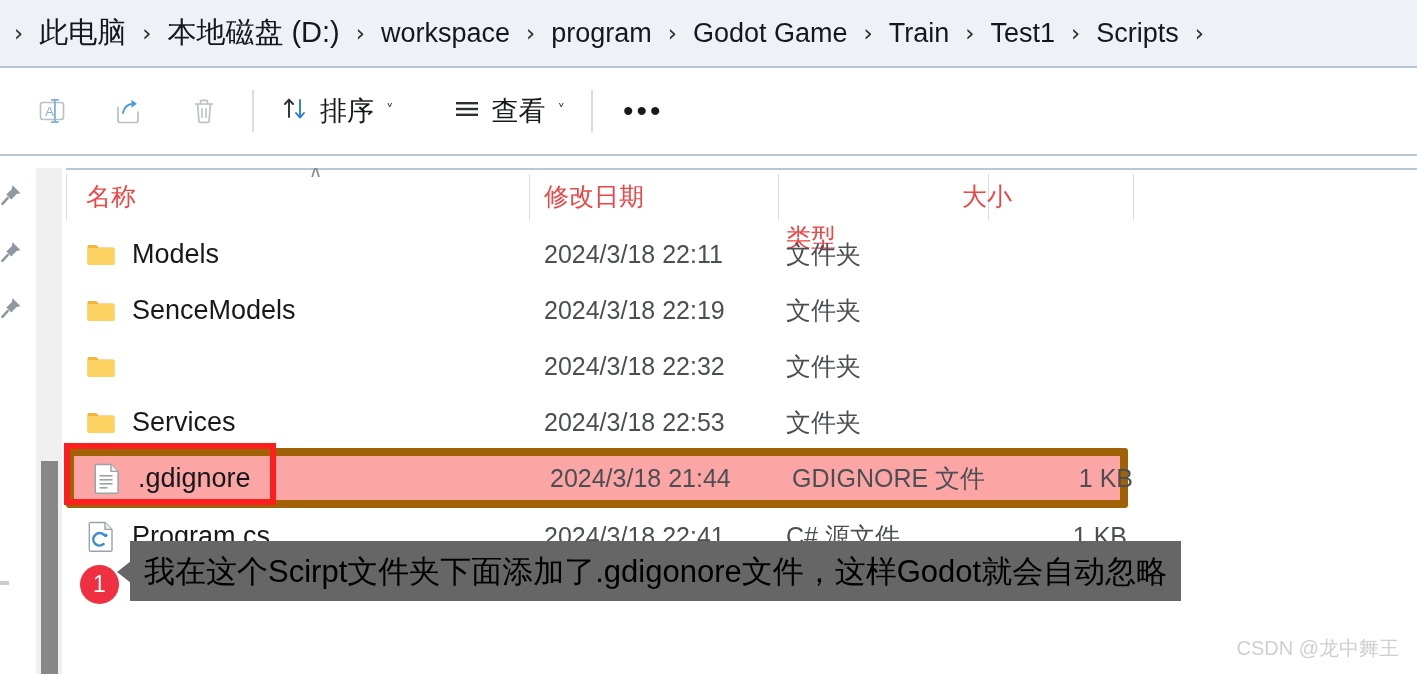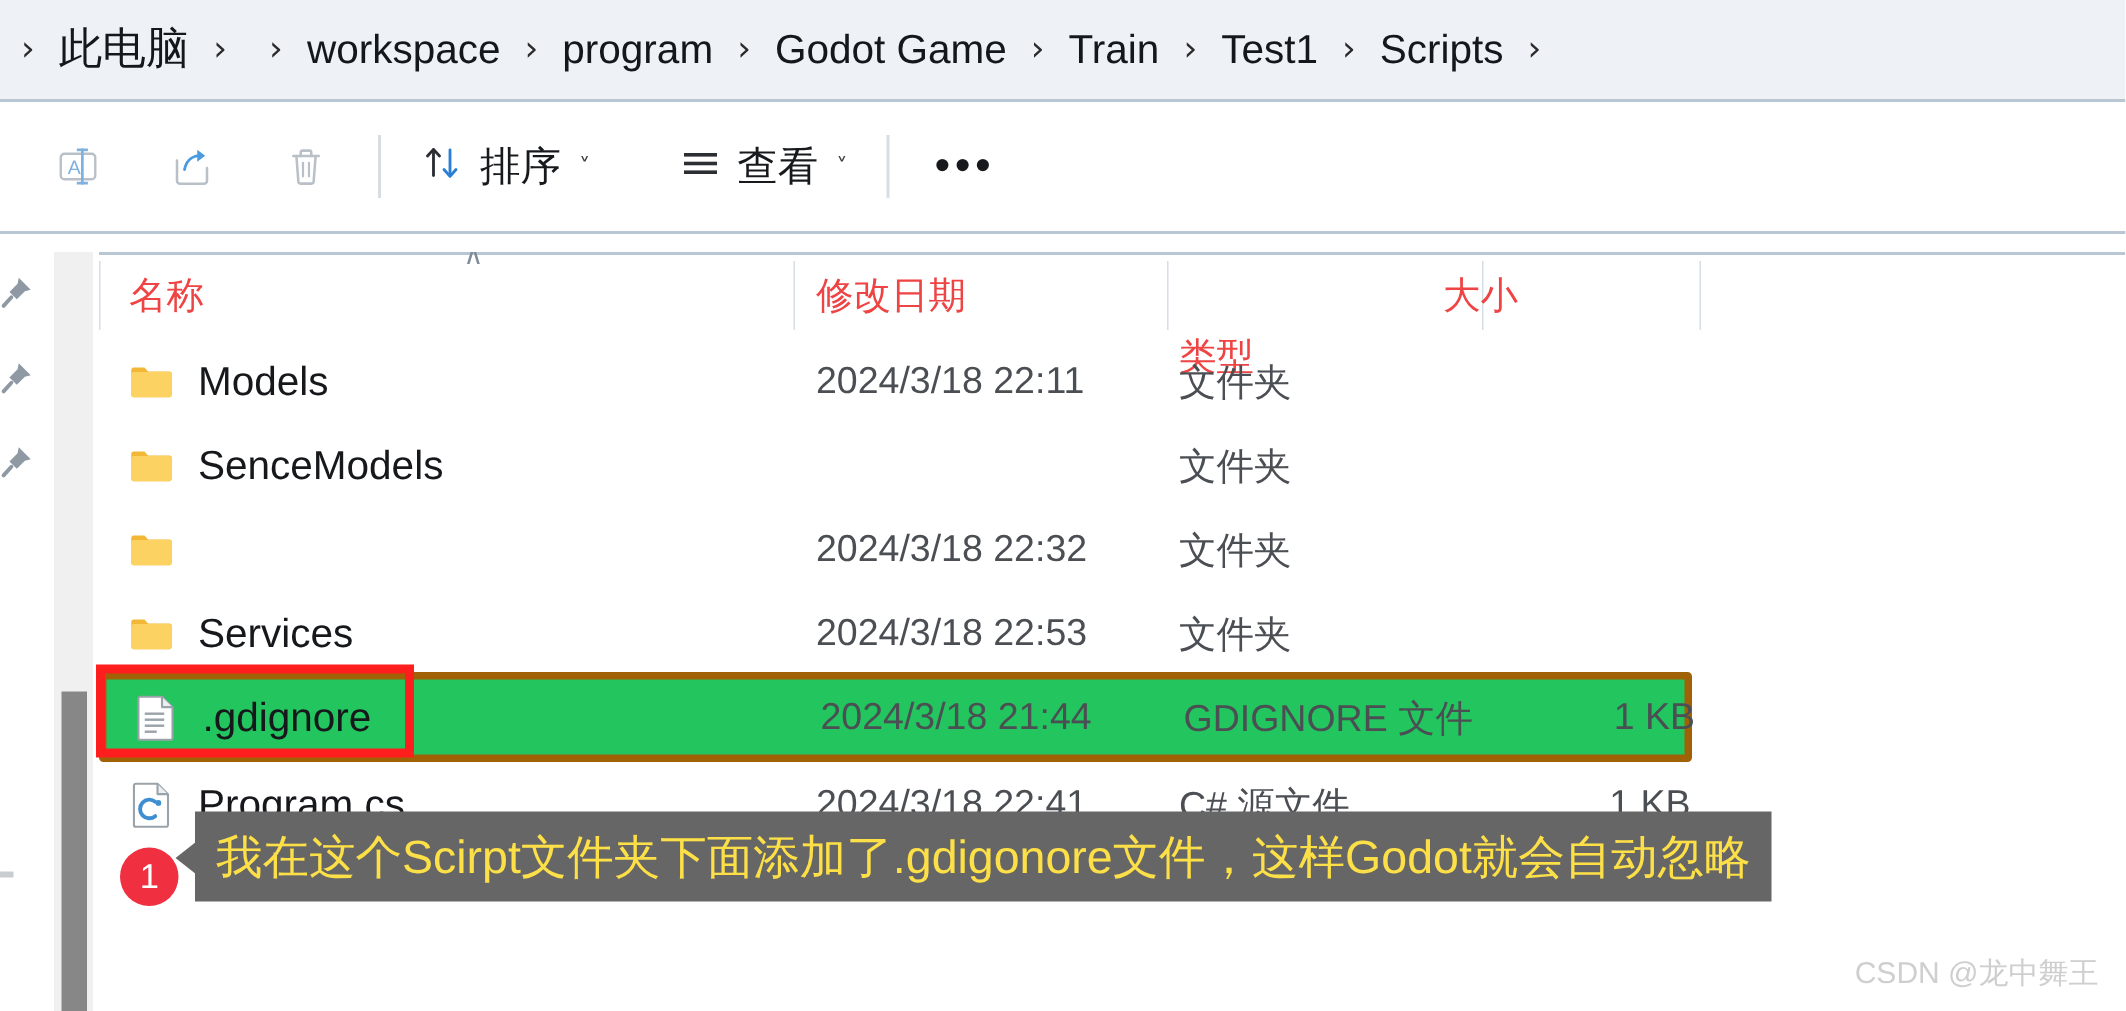--- a/index.html
+++ b/index.html
@@ -88,22 +88,22 @@
     display:flex;align-items:center;box-sizing:border-box;
   }
   .cell-name{position:absolute;left:20px;display:flex;align-items:center;gap:16px;}
   .icon-box{width:30px;height:32px;display:flex;align-items:center;justify-content:center;}
   .name-text{font-size:27px;color:#16181b;white-space:nowrap;}
   .cell-date{position:absolute;left:478px;font-size:25px;color:#4b4f54;white-space:nowrap;}
   .cell-type{position:absolute;left:720px;font-size:25px;color:#4b4f54;white-space:nowrap;}
   .cell-size{position:absolute;left:930px;width:131px;text-align:right;font-size:25px;color:#4b4f54;white-space:nowrap;}
 
   .row.selected{
-    border:5px solid #a16207;
-    background:#22c55e;
+    border:8px solid #a16207;
+    background:#fca5a5;
     border-radius:3px;
   }
 
   
   .red-box{
     position:absolute;left:64px;top:443px;width:212px;height:62px;
     border:6px solid #fe1e1e;box-sizing:border-box;
     z-index:40;
   }
   .badge{
@@ -112,21 +112,21 @@
     display:flex;align-items:center;justify-content:center;
     z-index:60;
   }
   .callout{
     position:absolute;left:130px;top:541px;height:60px;
     background:#666666;display:flex;align-items:center;
     padding:0 14px;box-sizing:border-box;
     z-index:55;
   }
   .callout-text{
-    color:#fde047;font-size:31px;white-space:nowrap;line-height:1;
+    color:#000000;font-size:31px;white-space:nowrap;line-height:1;
     letter-spacing:0px;
   }
   .callout-arrow{
     position:absolute;left:117px;top:561px;width:0;height:0;
     border-top:11px solid transparent;border-bottom:11px solid transparent;
     border-right:14px solid #666666;
     z-index:56;
   }
 
   .watermark{
@@ -138,20 +138,21 @@
 <body>
 
 <div class="stage">
 
   <div class="breadcrumb">
     <span class="crumb-sep">›</span>
 
     <span class="crumb cjk">此电脑</span>
     <span class="crumb-sep">›</span>
 
+    <span class="crumb cjk">本地磁盘 (D:)</span>
     <span class="crumb-sep">›</span>
 
     <span class="crumb">workspace</span>
     <span class="crumb-sep">›</span>
 
     <span class="crumb">program</span>
     <span class="crumb-sep">›</span>
 
     <span class="crumb">Godot Game</span>
     <span class="crumb-sep">›</span>
@@ -300,20 +301,21 @@
     <div class="row" style="top:114px;">
       <div class="cell-name">
         <span class="icon-box">
           <svg width="30" height="26" viewBox="0 0 30 26">
             <path d="M1.5 5.6 a1.6 1.6 0 0 1 1.6 -1.6 h7.2 l2.4 2.6 h14.2 a1.6 1.6 0 0 1 1.6 1.6 v14 a1.6 1.6 0 0 1 -1.6 1.6 H3.1 a1.6 1.6 0 0 1 -1.6 -1.6 Z" fill="#f2b736"></path>
             <path d="M1.5 8.6 a1.6 1.6 0 0 1 1.6 -1.6 h23.8 a1.6 1.6 0 0 1 1.6 1.6 v13.6 a1.6 1.6 0 0 1 -1.6 1.6 H3.1 a1.6 1.6 0 0 1 -1.6 -1.6 Z" fill="#fcd263"></path>
           </svg>
         </span>
         <span class="name-text">SenceModels</span>
       </div>
+      <div class="cell-date">2024/3/18 22:19</div>
       <div class="cell-type">文件夹</div>
       <div class="cell-size"></div>
     </div>
 
     <div class="row" style="top:170px;">
       <div class="cell-name">
         <span class="icon-box">
           <svg width="30" height="26" viewBox="0 0 30 26">
             <path d="M1.5 5.6 a1.6 1.6 0 0 1 1.6 -1.6 h7.2 l2.4 2.6 h14.2 a1.6 1.6 0 0 1 1.6 1.6 v14 a1.6 1.6 0 0 1 -1.6 1.6 H3.1 a1.6 1.6 0 0 1 -1.6 -1.6 Z" fill="#f2b736"></path>
             <path d="M1.5 8.6 a1.6 1.6 0 0 1 1.6 -1.6 h23.8 a1.6 1.6 0 0 1 1.6 1.6 v13.6 a1.6 1.6 0 0 1 -1.6 1.6 H3.1 a1.6 1.6 0 0 1 -1.6 -1.6 Z" fill="#fcd263"></path>

